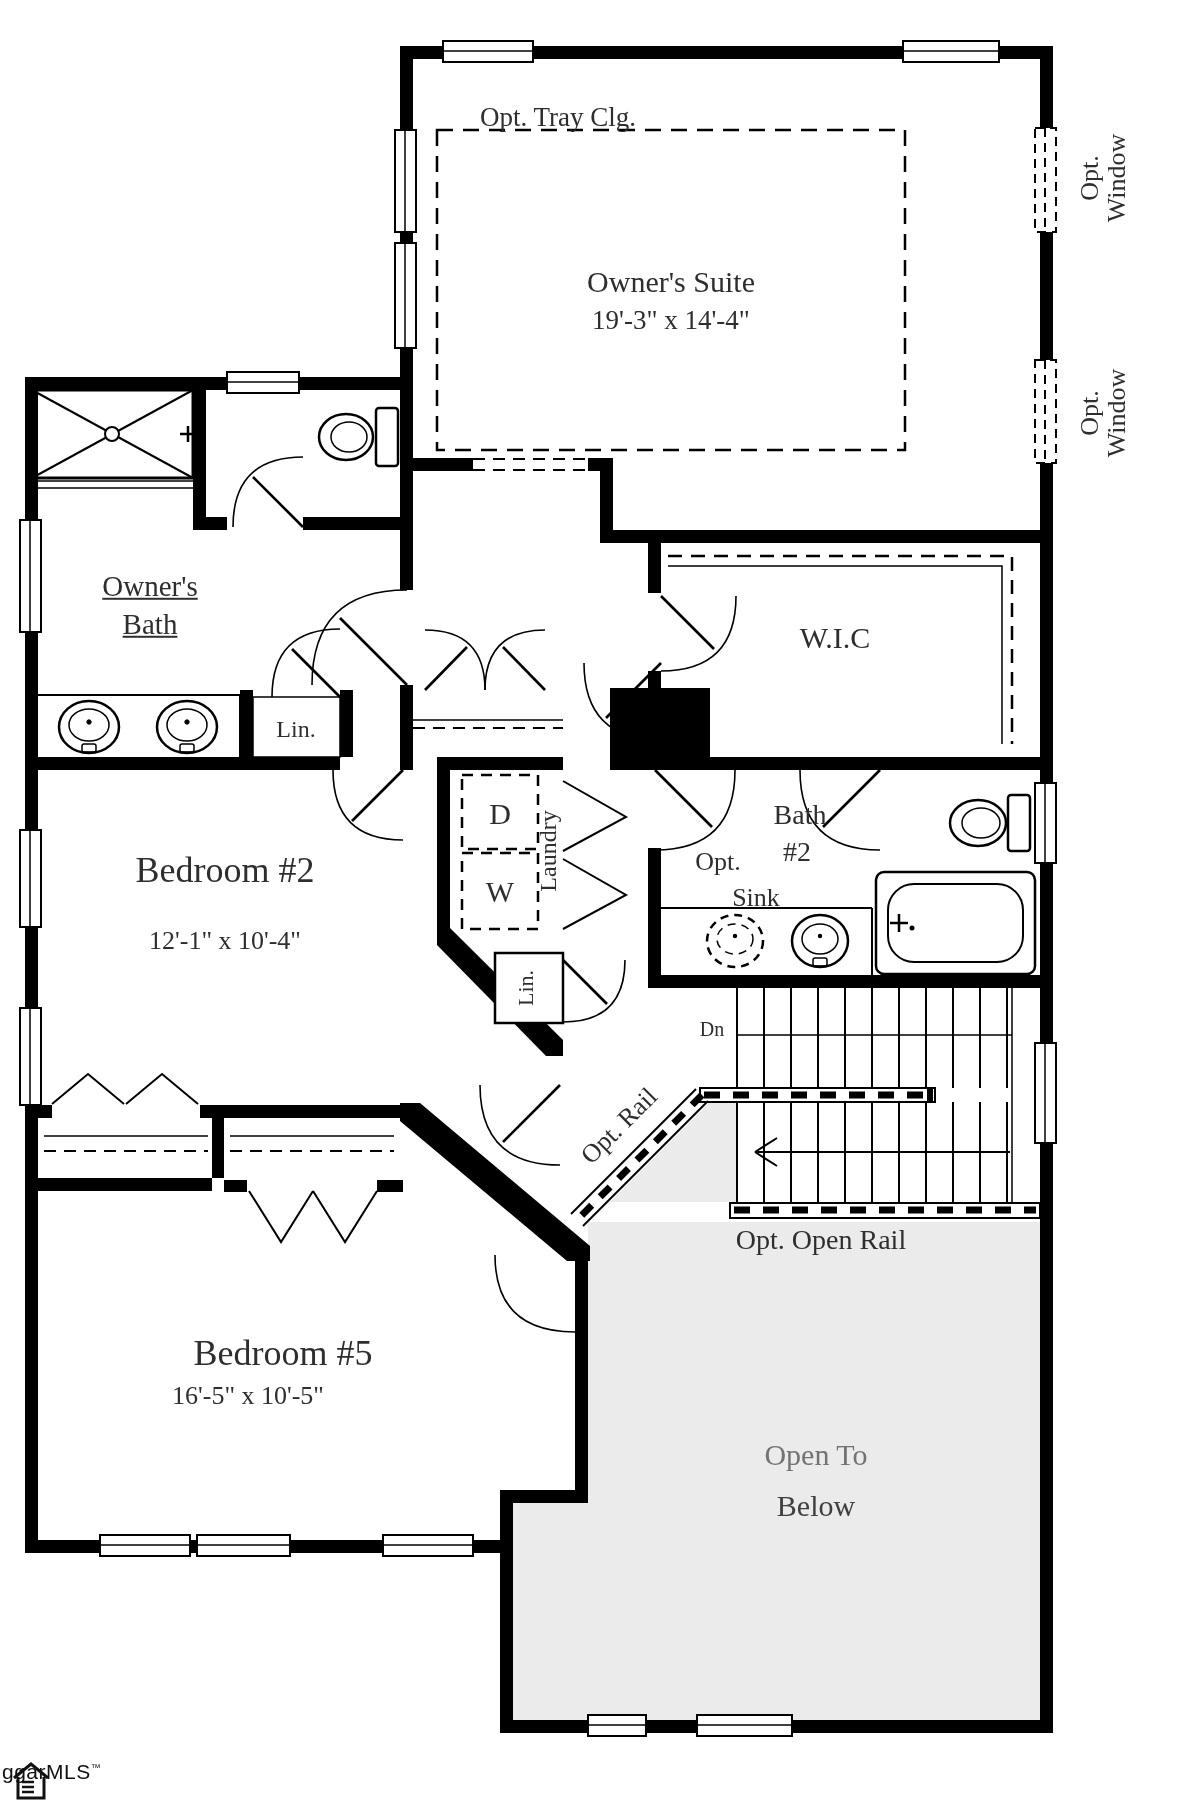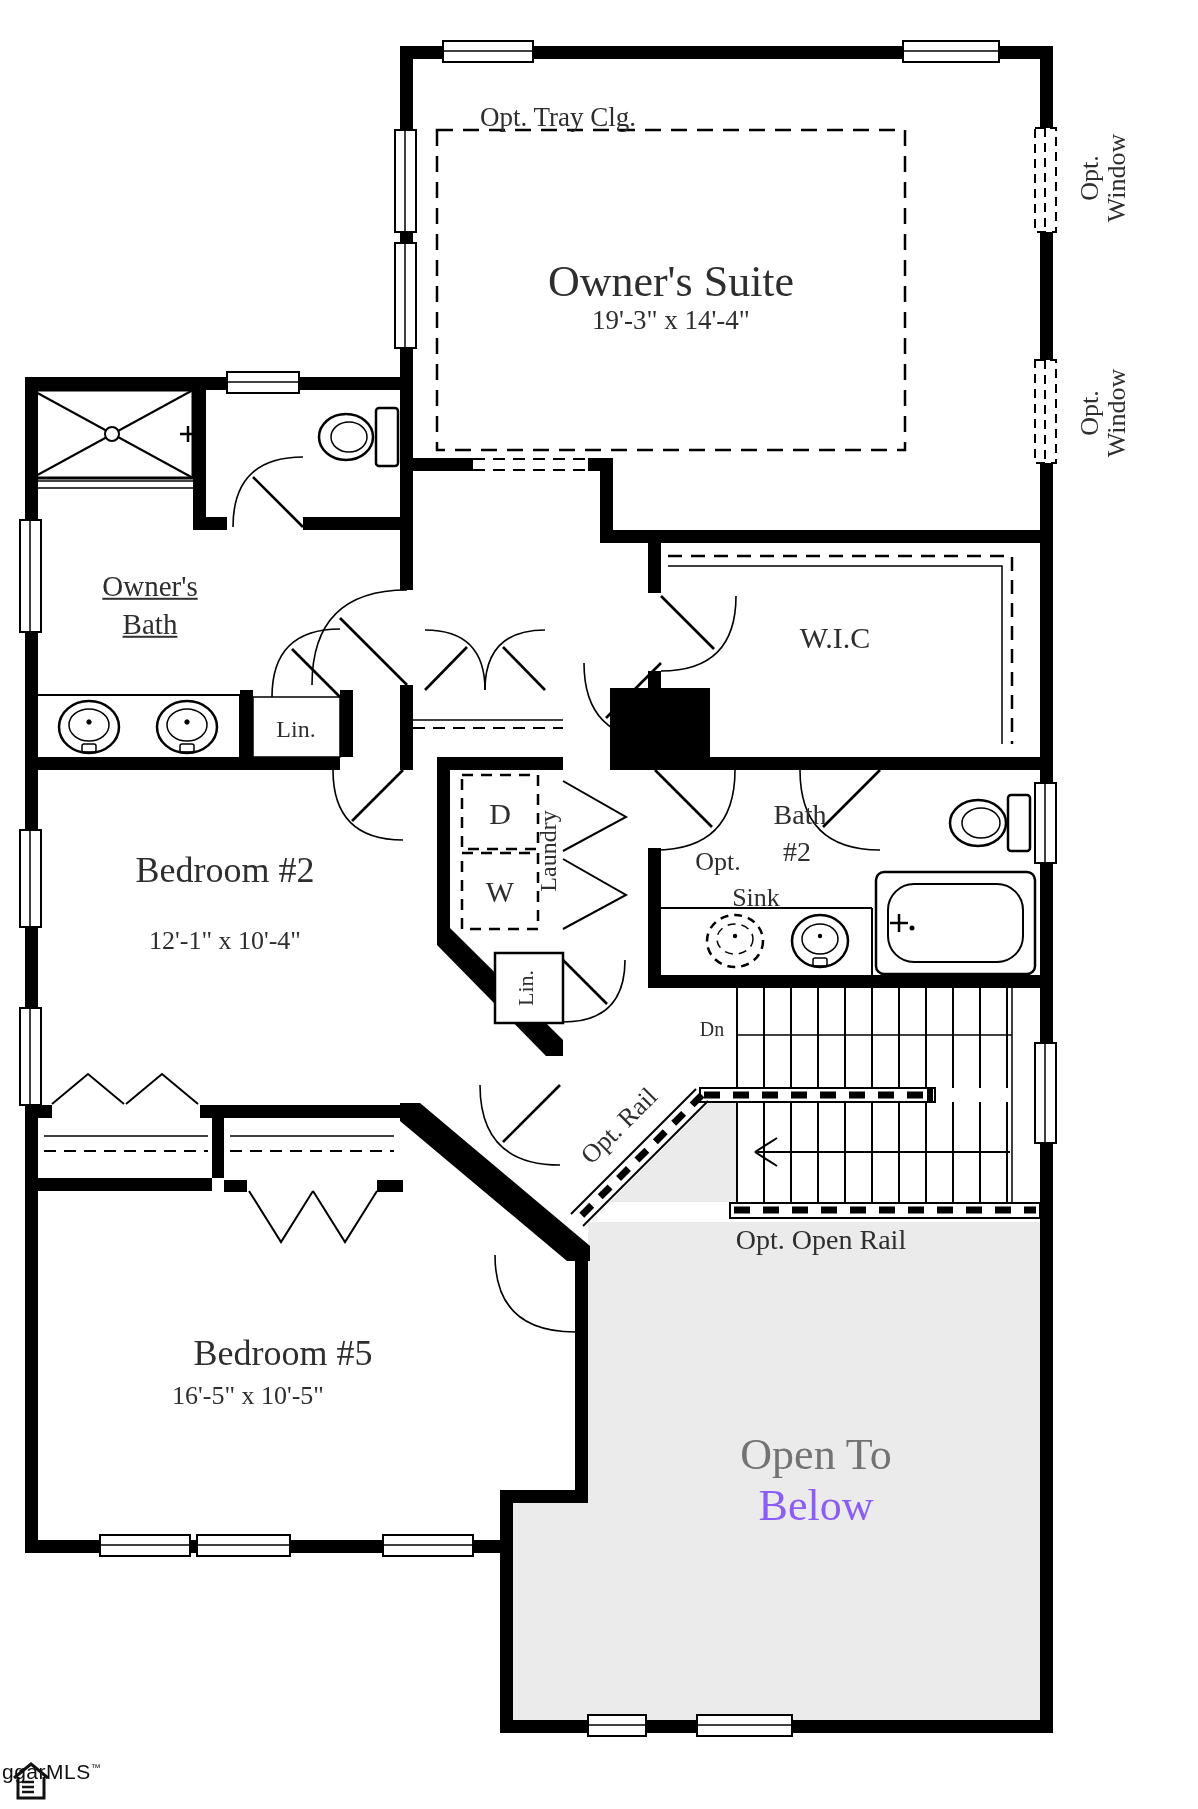--- a/index.html
+++ b/index.html
@@ -5,21 +5,21 @@
   html,body{margin:0;padding:0;background:#ffffff;}
   #plan{position:relative;width:1198px;height:1809px;background:#ffffff;overflow:hidden;
         font-family:"Liberation Serif","DejaVu Serif",serif;}
   #plan svg{position:absolute;left:0;top:0;}
   .lbl{position:absolute;color:#2e2e2e;white-space:nowrap;line-height:1.05;
        transform:translate(-50%,-50%);text-align:center;}
   .lbl.left{transform:none;text-align:right;}
   .rot90{transform:translate(-50%,-50%) rotate(-90deg);}
   .rot45{transform:translate(-50%,-50%) rotate(-45deg);}
   .optwin{display:flex;flex-direction:column;align-items:center;gap:0;}
-  .f38{font-size:44px;} .f36{font-size:36px;} .f31{font-size:20px;} .f30{font-size:30px;}
+  .f38{font-size:30px;} .f36{font-size:36px;} .f31{font-size:20px;} .f30{font-size:30px;}
   .f29{font-size:29px;text-decoration:underline;} .f28{font-size:28px;} .f27{font-size:27px;} .f26{font-size:26px;}
   .f24{font-size:24px;} .f22{font-size:22px;}
   #logo{position:absolute;left:8px;top:1760px;display:flex;align-items:flex-end;
         font-family:"Liberation Sans","DejaVu Sans",sans-serif;color:#111;}
   #logo .txt{font-size:21px;letter-spacing:0.5px;margin-left:-6px;}
   #logo sup{font-size:10px;}
 </style>
 </head>
 <body>
 
@@ -344,21 +344,21 @@
   <div class="lbl rot90 f22" style="left:526px;top:988px">Lin.</div>
 
   <div class="lbl f31" style="left:712px;top:1029px">Dn</div>
   <div class="lbl rot45 f26" style="left:619px;top:1126px">Opt. Rail</div>
   <div class="lbl f28" style="left:821px;top:1240px">Opt. Open Rail</div>
 
   <div class="lbl f36" style="left:283px;top:1354px">Bedroom #5</div>
   <div class="lbl f26" style="left:248px;top:1396px">16'-5" x 10'-5"</div>
 
   <div class="lbl f38" style="left:816px;top:1455px;color:#737373">Open To</div>
-  <div class="lbl f38" style="left:816px;top:1506px;color:#8b5cf6">Below</div>
+  <div class="lbl f38" style="left:816px;top:1506px;color:#404040">Below</div>
 
   <div id="logo">
     <svg width="46" height="42" viewBox="0 0 46 42">
       <path d="M 6 18 L 23 4 L 40 18" fill="none" stroke="#111" stroke-width="3"></path>
       <path d="M 10 17 L 10 38 L 36 38 L 36 17" fill="none" stroke="#111" stroke-width="3"></path>
       <line x1="14" y1="22" x2="26" y2="22" stroke="#111" stroke-width="2.5"></line>
       <line x1="14" y1="27" x2="26" y2="27" stroke="#111" stroke-width="2.5"></line>
       <line x1="14" y1="32" x2="26" y2="32" stroke="#111" stroke-width="2.5"></line>
       <line x1="12" y1="12" x2="16" y2="9" stroke="#111" stroke-width="3"></line>
     </svg>

